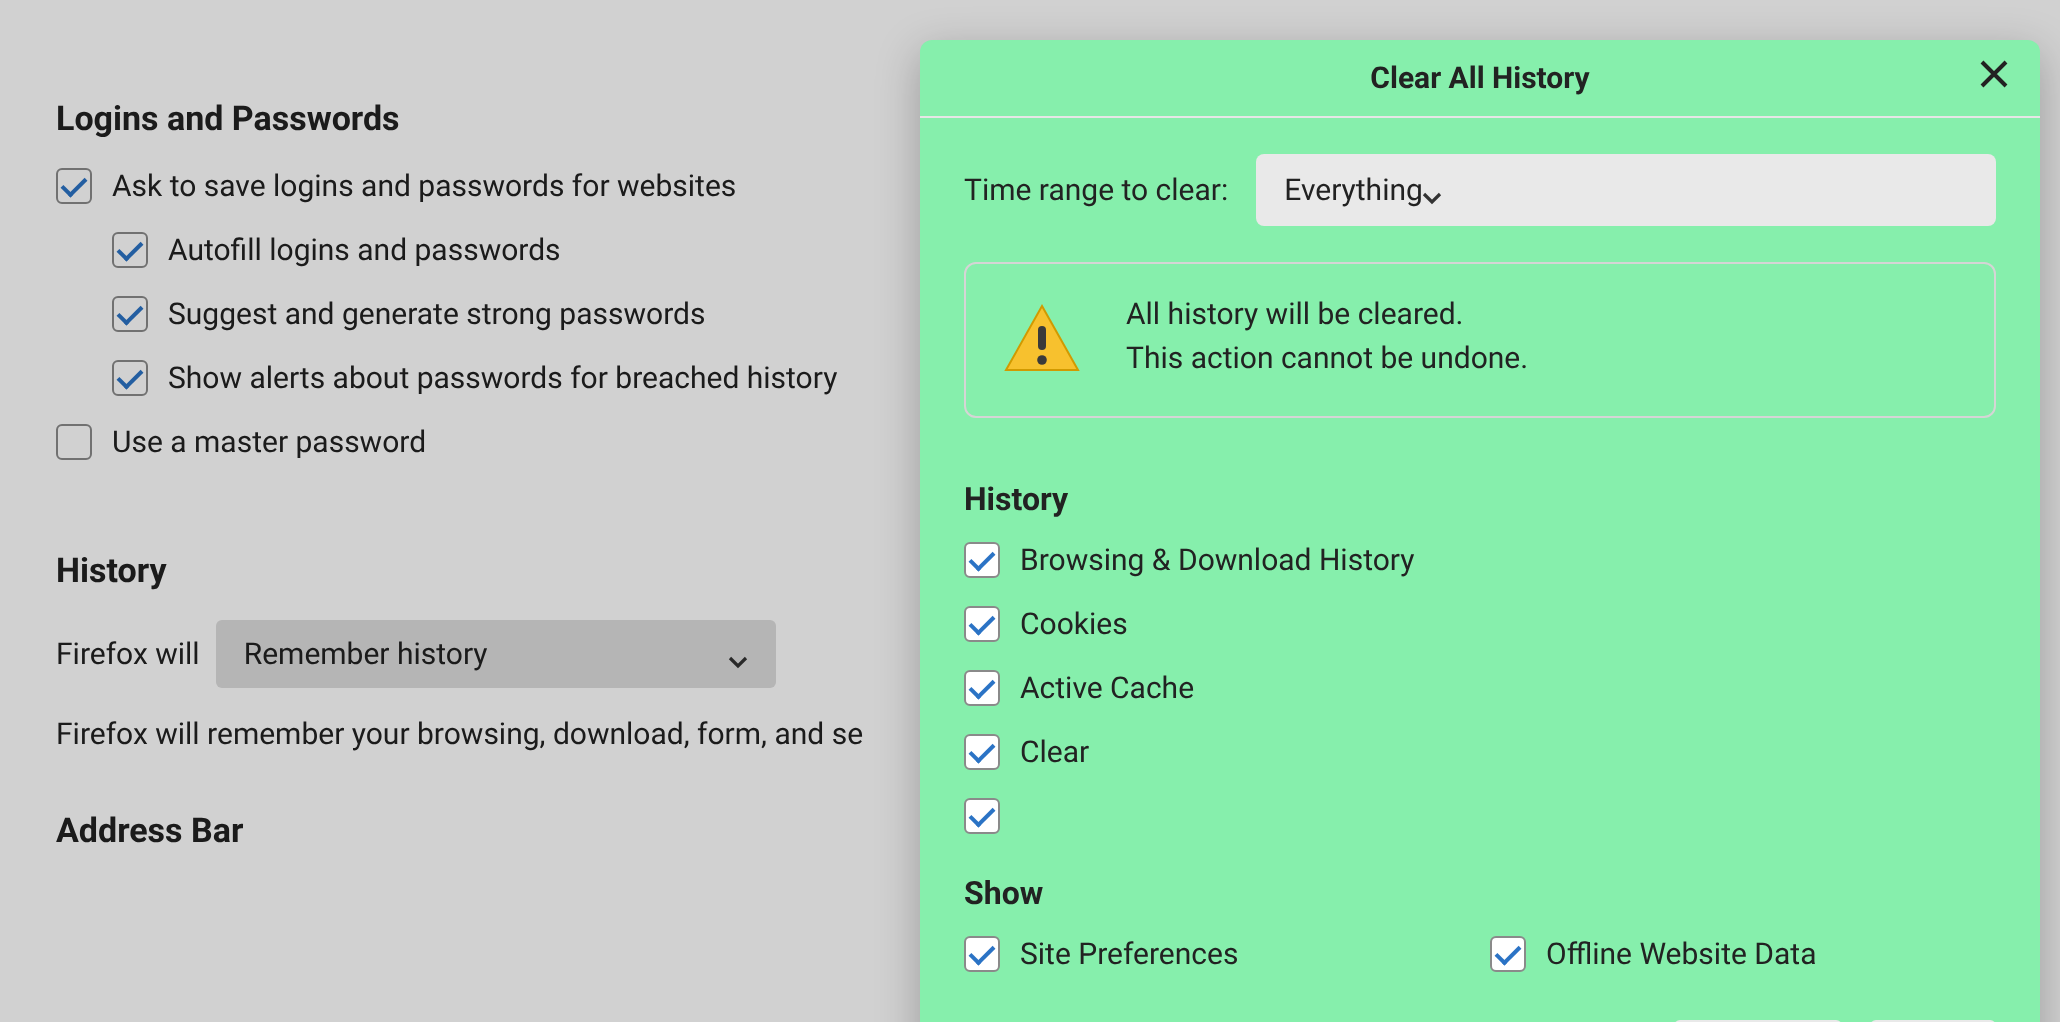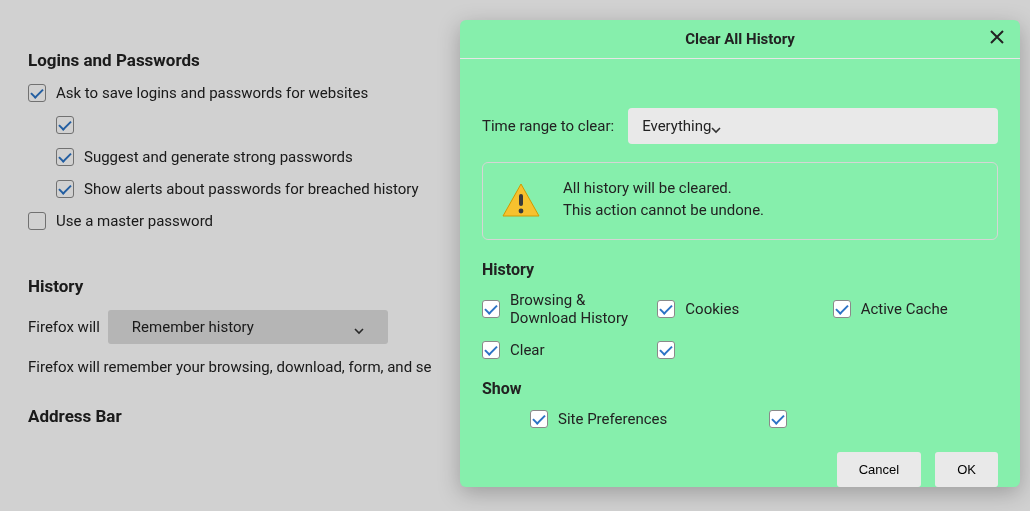--- a/index.html
+++ b/index.html
@@ -58,21 +58,21 @@
   border-left: 2px solid #2b73c5;
   border-bottom: 2px solid #2b73c5;
   transform: rotate(-45deg) translate(1px,-1px);
 }
 .history-select {
   display: inline-flex;
   align-items: center;
   justify-content: space-between;
   background: #ddd;
   border-radius: 3px;
-  padding: 8px 24px;
+  padding: 8px 14px;
   width: 280px;
   margin-left: 8px;
   gap: 44px;
 }
 .chev {
   width: 10px;
   height: 10px;
 }
 .chev svg { width: 100%; height: 100%; }
 .hist-row {
@@ -114,61 +114,59 @@
 }
 .close-btn svg { width: 100%; height: 100%; }
 .dialog-body {
   padding: 18px 22px 4px 22px;
 }
 .time-row {
   display: flex;
   align-items: center;
   gap: 14px;
   margin-bottom: 18px;
-  margin-top: 31px;
 }
 .time-select {
   flex: 1;
   background: #e9e9e9;
   border-radius: 4px;
   padding: 9px 14px;
   display: flex;
   align-items: center;
   justify-content: flex-start;
 }
 .alert-box {
   border: 1px solid #d5d5d5;
   border-radius: 6px;
   padding: 16px 18px;
   display: flex;
   gap: 22px;
   align-items: center;
-  margin-bottom: 20px;
+  margin-bottom: 31px;
 }
 .warn-icon {
   width: 40px;
   height: 40px;
   flex-shrink: 0;
 }
 .alert-text p { margin-bottom: 4px; font-size: 15px; }
 .group-title {
   font-weight: 700;
   font-size: 16px;
   margin-bottom: 12px;
 }
 .check-grid {
   display: grid;
-  grid-template-columns: 1fr 1fr 1fr;
+  grid-template-columns: 1fr;
   row-gap: 14px;
   column-gap: 10px;
   margin-bottom: 20px;
 }
 .single-col {
   grid-template-columns: 1fr 1fr;
-  margin-left: 48px;
 }
 .check-item {
   display: flex;
   align-items: center;
   gap: 10px;
 }
 .dialog-footer {
   display: flex;
   justify-content: flex-end;
   gap: 14px;
@@ -188,20 +186,21 @@
 
 <div class="bg-page">
   <div class="section-title">Logins and Passwords</div>
 
   <div class="opt-row">
     <span class="checkbox checked"></span>
     <span>Ask to save logins and passwords for websites</span>
   </div>
   <div class="opt-row indent">
     <span class="checkbox checked"></span>
+    <span>Autofill logins and passwords</span>
   </div>
   <div class="opt-row indent">
     <span class="checkbox checked"></span>
     <span>Suggest and generate strong passwords</span>
   </div>
   <div class="opt-row indent">
     <span class="checkbox checked"></span>
     <span>Show alerts about passwords for breached history</span>
   </div>
   <div class="opt-row">
@@ -290,20 +289,21 @@
     </div>
 
     <div class="group-title">Show</div>
     <div class="check-grid single-col">
       <div class="check-item">
         <span class="checkbox checked"></span>
         <span>Site Preferences</span>
       </div>
       <div class="check-item">
         <span class="checkbox checked"></span>
+        <span>Offline Website Data</span>
       </div>
     </div>
   </div>
   <div class="dialog-footer">
     <button class="btn">Cancel</button>
     <button class="btn">OK</button>
   </div>
 </div>
 
 </body></html>

